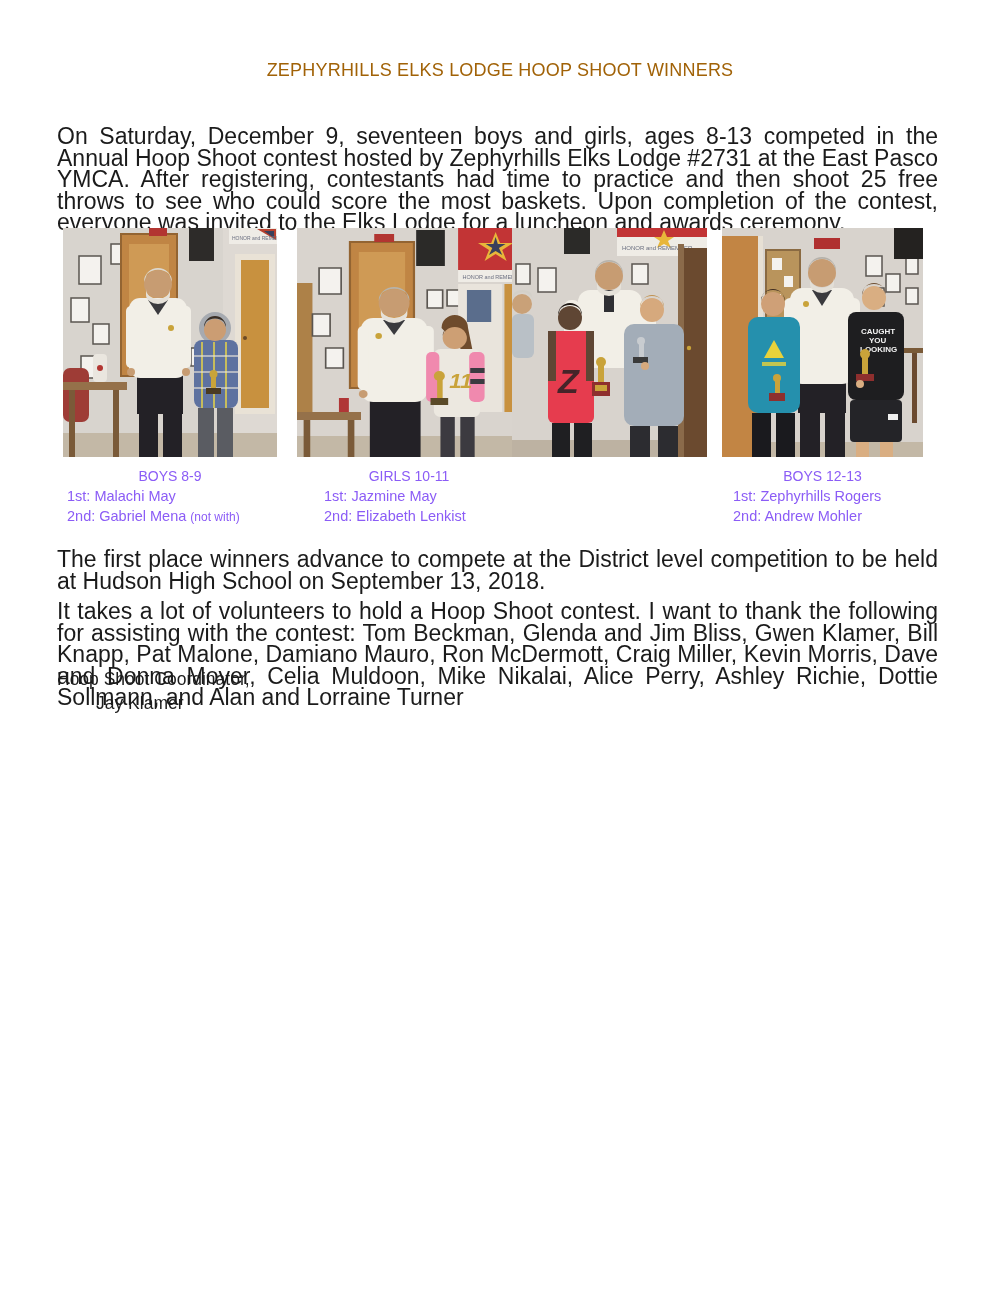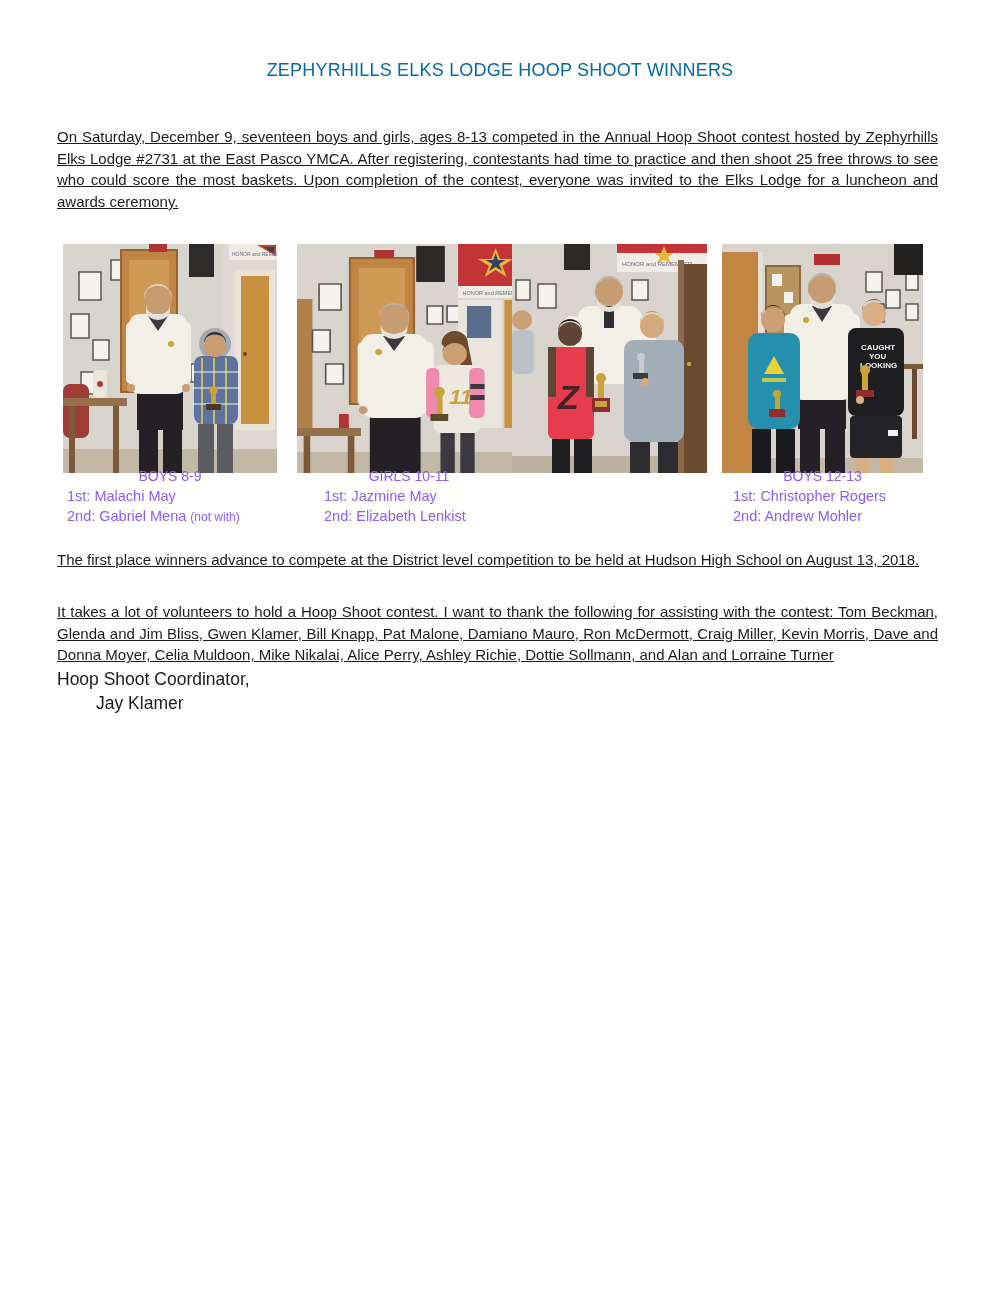--- a/index.html
+++ b/index.html
@@ -1,28 +1,28 @@
 <!DOCTYPE html>
 <html><head>
 <meta charset="utf-8">
 <style>
   html,body{margin:0;padding:0;background:#ffffff;}
   .page{position:relative;width:1000px;height:1294px;background:#ffffff;overflow:hidden;
         font-family:"Liberation Sans","DejaVu Sans",sans-serif;color:#1d1d1d;}
   .doc-title{position:absolute;top:60px;left:0;width:1000px;text-align:center;
-             font-size:18px;letter-spacing:.2px;color:#0369a1;}
-  .para{position:absolute;left:57px;width:881px;font-size:15px;line-height:21.6px;
-        text-align:justify;text-justify:inter-word;color:#1b1b1b;text-decoration:underline;}
+             font-size:18px;letter-spacing:.2px;color:#a16207;}
+  .para{position:absolute;left:57px;width:881px;font-size:23px;line-height:21.6px;
+        text-align:justify;text-justify:inter-word;color:#1b1b1b;}
   .p-intro{top:126px;}
   .p-district{top:549px;}
   .p-volunteers{top:601px;}
   .signoff{position:absolute;left:57px;font-size:17.5px;color:#1b1b1b;}
   .s-role{top:669px;}
   .s-name{top:693px;margin-left:39px;}
-  .photo{position:absolute;top:244px;height:229px;}
+  .photo{position:absolute;top:228px;height:229px;}
   .photo svg{display:block;width:100%;height:100%;}
   .caption{position:absolute;top:466px;font-size:14.5px;color:#8b5cf6;}
   .cap-head{text-align:center;font-size:14px;line-height:20px;}
   .cap-line{line-height:20px;}
   .cap-note{font-size:12px;}
   .ph1{left:63px;width:214px;}
   .ph2{left:297px;width:224px;}
   .ph3{left:512px;width:195px;}
   .ph4{left:722px;width:201px;}
   .svg-txt{font-family:"Liberation Sans",sans-serif;}
@@ -347,22 +347,22 @@
 
   <div class="caption ph2">
     <div class="cap-head">GIRLS 10-11</div>
     <div class="cap-line" style="padding-left:27px"><span>1st: Jazmine May</span></div>
     <div class="cap-line" style="padding-left:27px"><span>2nd: Elizabeth Lenkist</span> <span class="cap-note"></span></div>
   </div>
 
 
   <div class="caption ph4">
     <div class="cap-head">BOYS 12-13</div>
-    <div class="cap-line" style="padding-left:11px"><span>1st: Christopher Rogers</span></div>
+    <div class="cap-line" style="padding-left:11px"><span>1st: Zephyrhills Rogers</span></div>
     <div class="cap-line" style="padding-left:11px"><span>2nd: Andrew Mohler</span> <span class="cap-note"></span></div>
   </div>
 
-  <div class="para p-district">The first place winners advance to compete at the District level competition to be held at Hudson High School on August 13, 2018.</div>
+  <div class="para p-district">The first place winners advance to compete at the District level competition to be held at Hudson High School on September 13, 2018.</div>
   <div class="para p-volunteers">It takes a lot of volunteers to hold a Hoop Shoot contest. I want to thank the following for assisting with the  contest:  Tom Beckman, Glenda and Jim Bliss, Gwen Klamer, Bill Knapp, Pat Malone, Damiano Mauro, Ron McDermott, Craig Miller, Kevin Morris, Dave and Donna Moyer, Celia Muldoon, Mike Nikalai, Alice Perry, Ashley Richie, Dottie Sollmann, and Alan and Lorraine Turner</div>
   <div class="signoff s-role">Hoop Shoot Coordinator,</div>
   <div class="signoff s-name">Jay Klamer</div>
 
 </div>
 
 </body></html>

